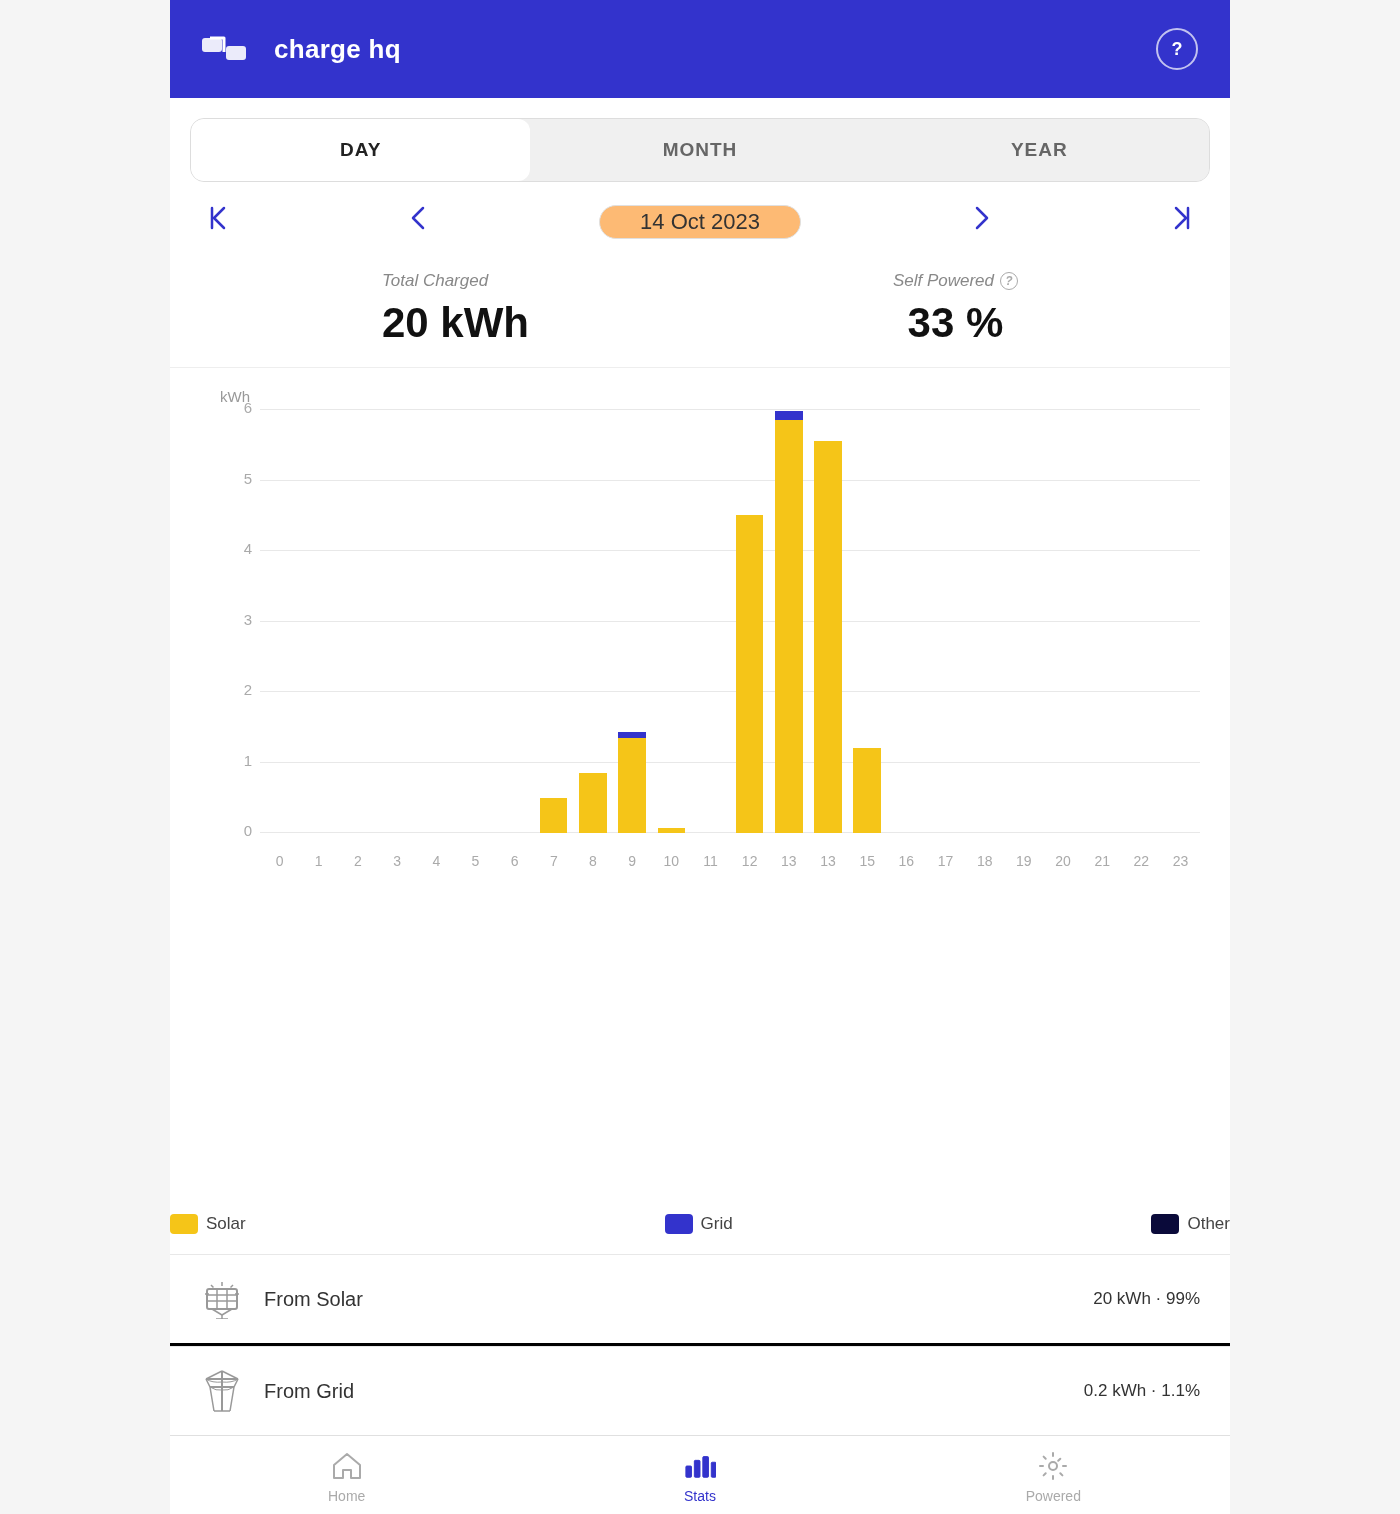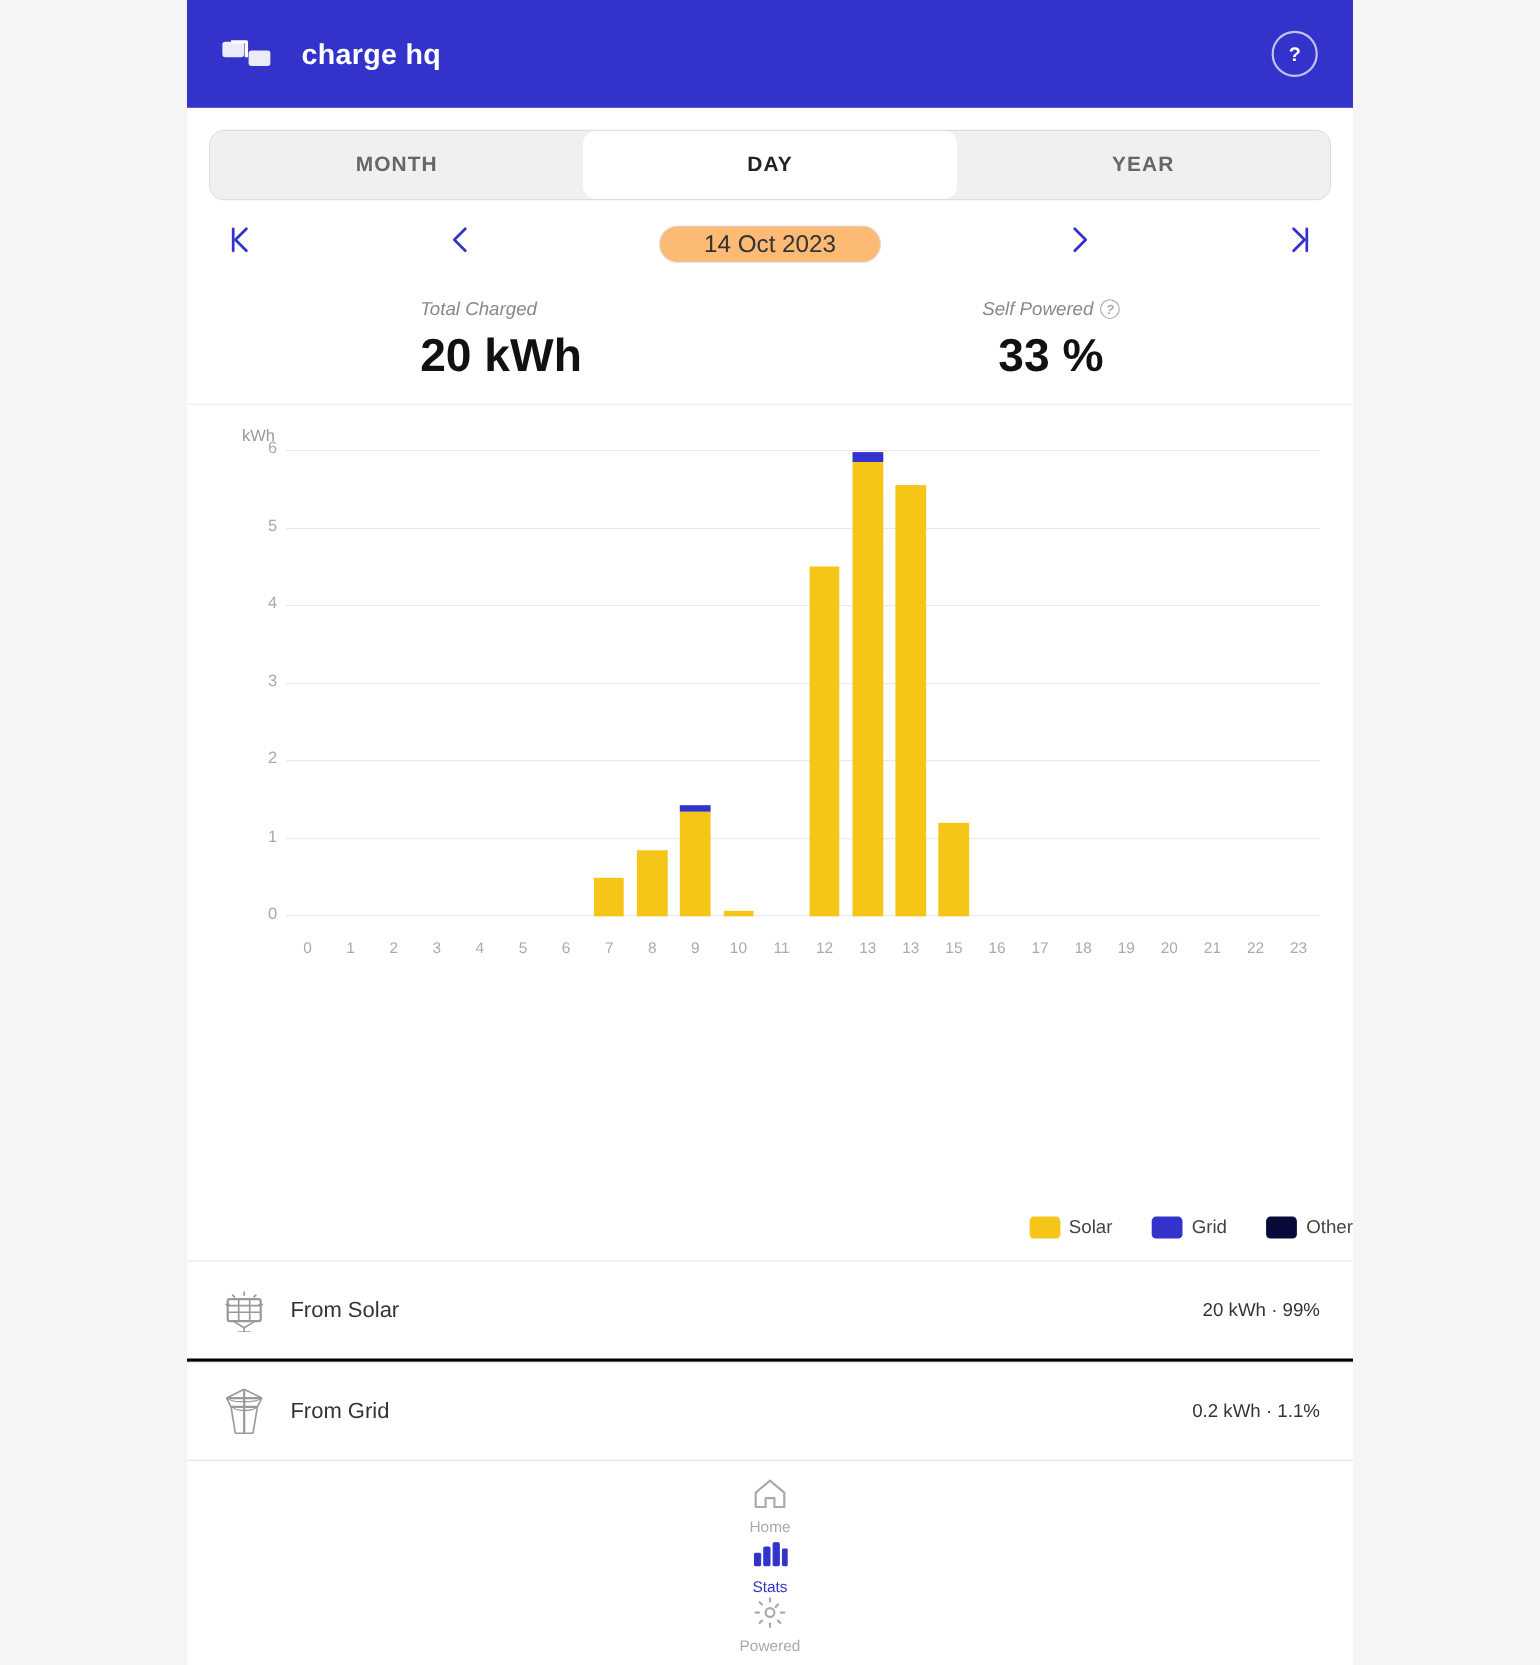--- a/index.html
+++ b/index.html
@@ -215,21 +215,21 @@
     }
     .x-label {
       flex: 1;
       text-align: center;
       font-size: 14px;
       color: #aaa;
     }
     
     .legend {
       display: flex;
-      justify-content: flex-end;
+      justify-content: space-between;
       gap: 36px;
       padding: 16px 0 20px 0;
     }
     .legend-item {
       display: flex;
       align-items: center;
       gap: 8px;
       font-size: 17px;
       color: #444;
     }
@@ -264,21 +264,20 @@
     .source-value {
       font-size: 17px;
       color: #333;
     }
     
     .bottom-nav {
       display: flex;
       border-top: 1px solid #e0e0e0;
       padding: 14px 0 10px 0;
       background: #fff;
-      flex-direction: column;
     }
     .nav-item {
       flex: 1;
       display: flex;
       flex-direction: column;
       align-items: center;
       gap: 6px;
       cursor: pointer;
     }
     .nav-icon {
@@ -310,22 +309,22 @@
         <rect x="0" y="6" width="20" height="14" rx="3" fill="white" opacity="0.9"></rect>
         <rect x="24" y="14" width="20" height="14" rx="3" fill="white" opacity="0.9"></rect>
         <path d="M8 6 L22 6 L22 20" stroke="white" stroke-width="3" fill="none" stroke-linejoin="round"></path>
       </svg>
       <span class="logo-text">charge hq</span>
     </div>
     <button class="help-btn">?</button>
   </div>
 
   <div class="tab-selector">
+    <div class="tab-item active">DAY</div>
     <div class="tab-item">MONTH</div>
-    <div class="tab-item active">DAY</div>
     <div class="tab-item">YEAR</div>
   </div>
 
   <div class="date-nav">
     <span class="date-nav-btn">
       <svg width="28" height="28" viewBox="0 0 28 28" fill="none">
         <polyline points="20,4 10,14 20,24" stroke="#3333cc" stroke-width="2.5" stroke-linecap="round" stroke-linejoin="round"></polyline>
         <line x1="8" y1="4" x2="8" y2="24" stroke="#3333cc" stroke-width="2.5" stroke-linecap="round"></line>
       </svg>
     </span>

